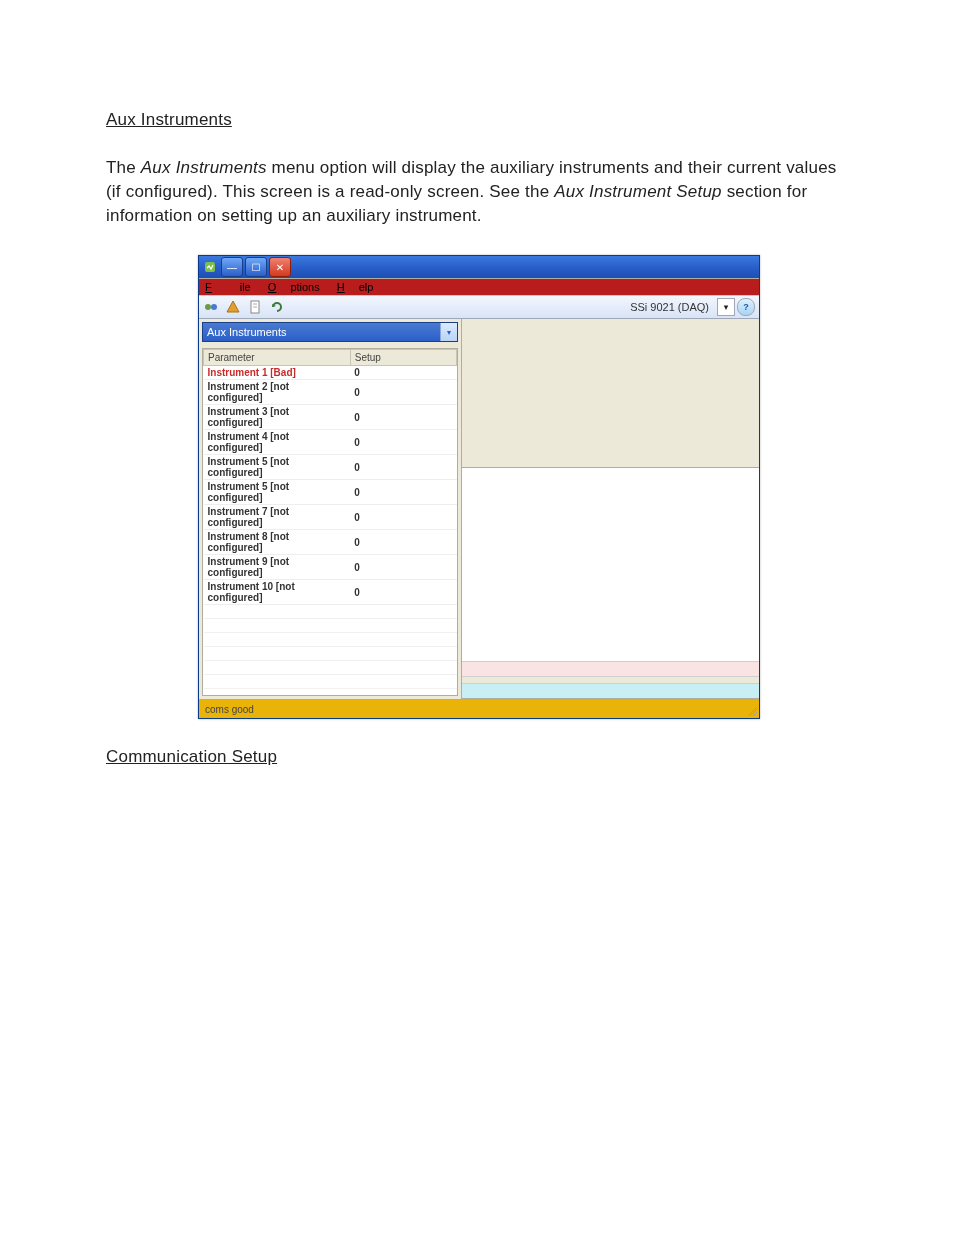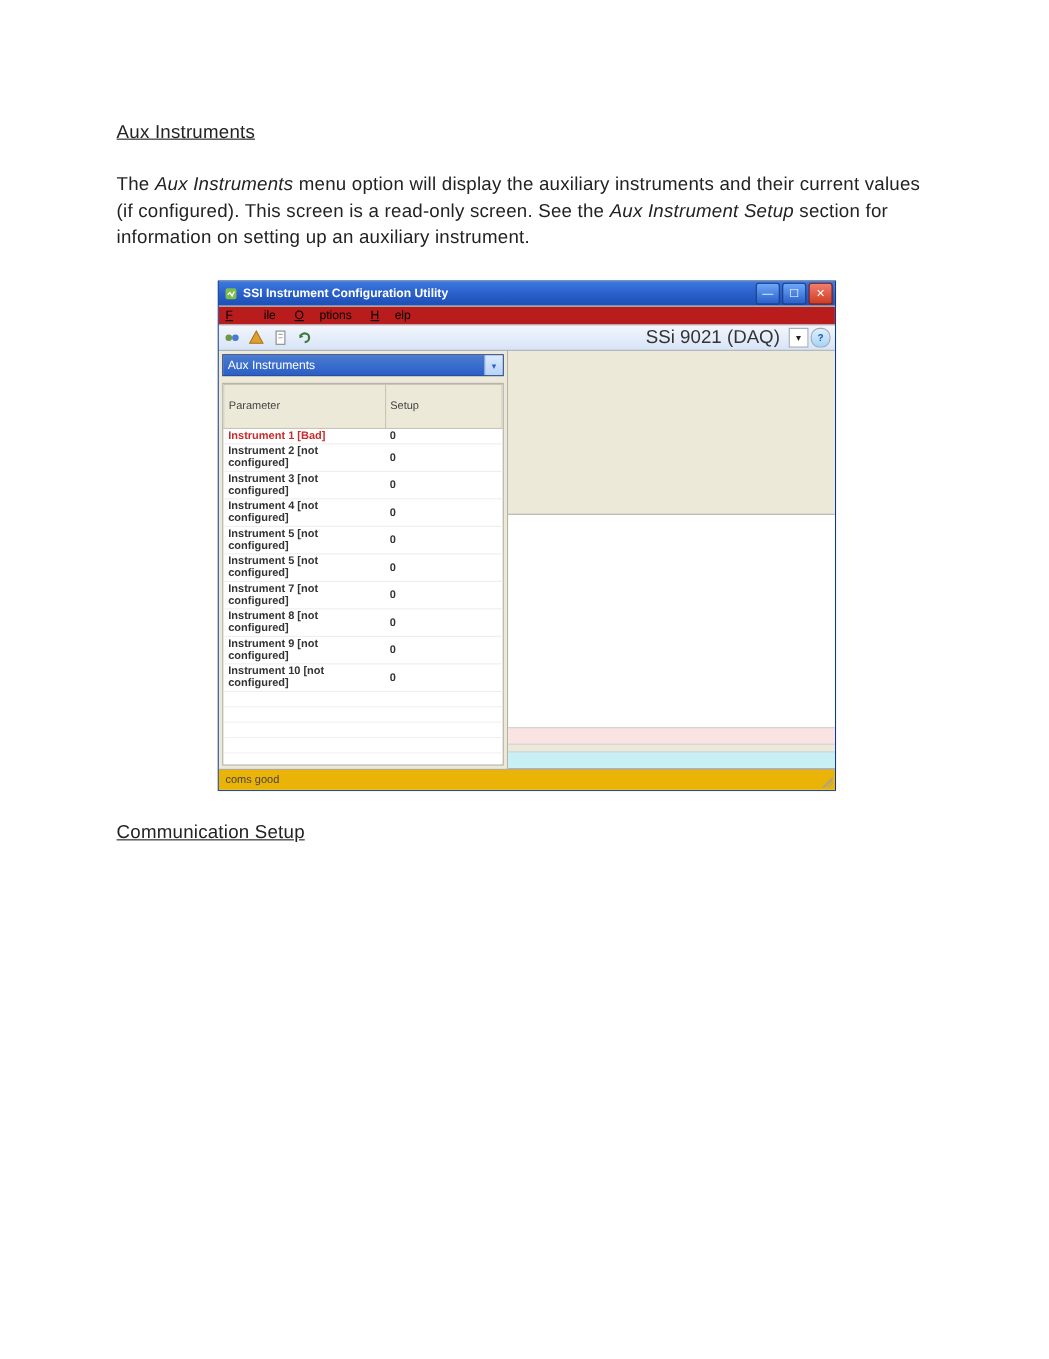--- a/index.html
+++ b/index.html
@@ -110,21 +110,21 @@
     gap: 6px;
     align-items: center;
   }
   .tool-icon {
     width: 16px; height: 16px;
     display: inline-block;
     border-radius: 2px;
   }
   .toolbar .spacer { flex: 1; }
   .device-label {
-    font-size: 17px;
+    font-size: 11px;
     color: #333;
     margin-right: 6px;
     text-align: center;
   }
   .device-dd, .help-btn {
     width: 16px; height: 16px;
     border: 1px solid #a0a8b8;
     background: #fff;
     font-size: 9px;
     display: inline-flex;
@@ -180,21 +180,21 @@
   }
   .grid {
     width: 100%;
     border-collapse: collapse;
     font-size: 10px;
   }
   .grid th {
     background: #ece9d8;
     border: 1px solid #c8c4b8;
     text-align: left;
-    padding: 14px 4px;
+    padding: 2px 4px;
     font-weight: normal;
     color: #444;
   }
   .grid td {
     border-bottom: 1px solid #eee;
     padding: 1px 4px;
     color: #333;
     font-weight: bold;
   }
   .grid tr.bad td:first-child { color: #c92a2a; }
@@ -261,21 +261,20 @@
   </p>
 
   <div class="win">
     <div class="titlebar">
       <span class="app-icon">
         <svg width="12" height="12" viewBox="0 0 12 12">
             <rect x="1" y="1" width="10" height="10" fill="#7bbf4a" rx="2"></rect>
             <path d="M3 7 L5 5 L7 8 L9 4" stroke="#fff" stroke-width="1.3" fill="none"></path>
           </svg>
       </span>
-      <span class="title-text">SSI Instrument Configuration Utility</span>
       <div class="win-buttons">
         <div class="win-btn">—</div>
         <div class="win-btn">☐</div>
         <div class="win-btn close">✕</div>
       </div>
     </div>
     <div class="win-body">
       <div class="menubar">
         <span><span class="ul">F</span><span></span>ile</span>
         <span><span class="ul">O</span>ptions</span>

